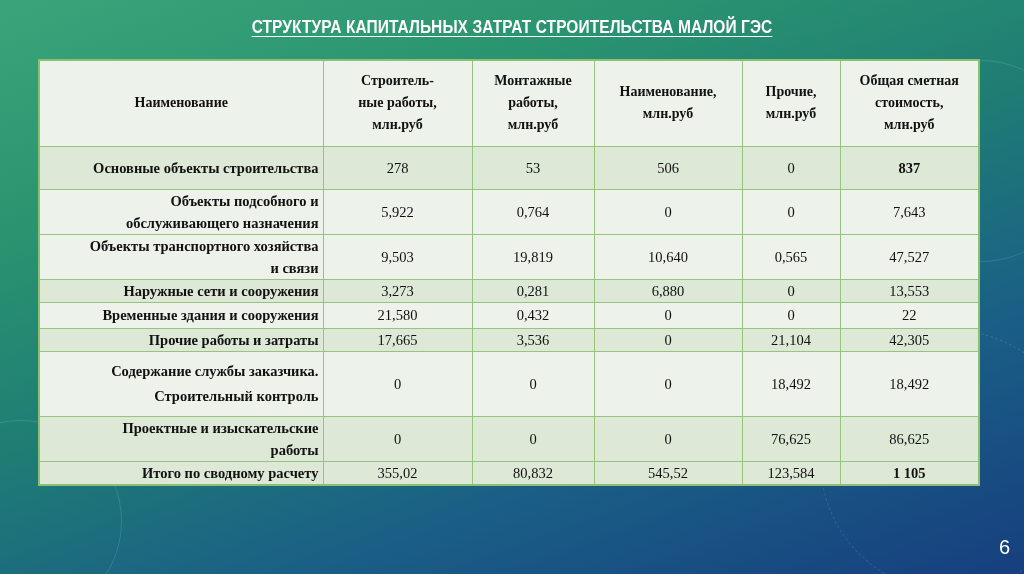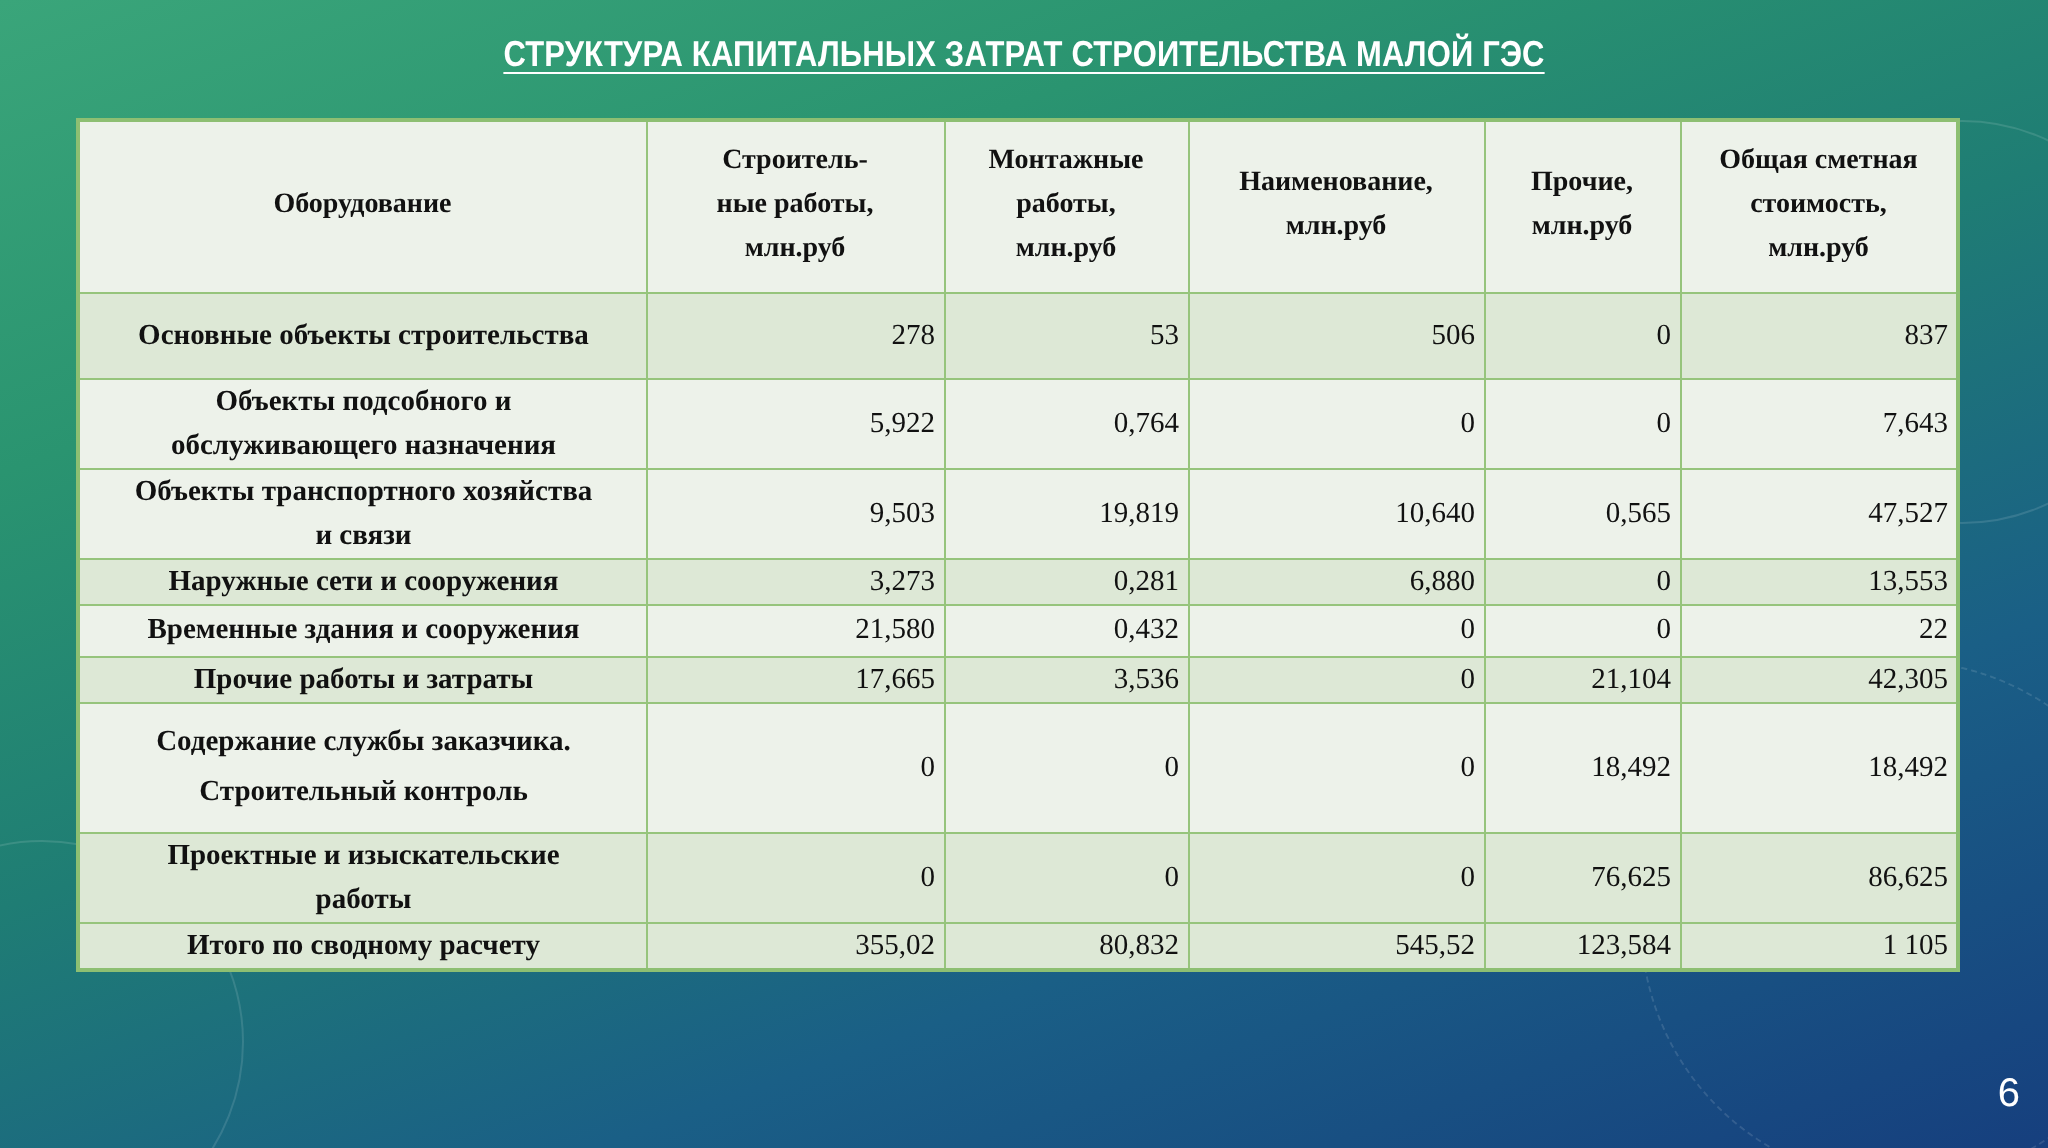--- a/index.html
+++ b/index.html
@@ -17,23 +17,23 @@
     transform: scaleX(0.86);
   }
   table {
     position:absolute; left:38px; top:59px; width:940px;
     border-collapse:collapse; table-layout:fixed;
     font-size:14.5px; color:#111;
     border:2px solid #8dbf72;
   }
   td, th { border:1.5px solid #96c47c; padding:0 4px; line-height:22px; }
   th { font-weight:bold; text-align:center; background:#edf2ea; font-size:14px; }
-  td.name { font-weight:bold; text-align:center; padding-left:5px; }
-  td.num { text-align:right; }
-  td.bold { font-weight:normal; }
+  td.name { font-weight:bold; text-align:right; padding-left:5px; }
+  td.num { text-align:center; }
+  td.bold { font-weight:bold; }
   tr.odd td { background:#dde8d6; }
   tr.even td { background:#edf2ea; }
   .page-num {
     position:absolute; right:14px; top:536px; color:#ffffff;
     font-family:"Liberation Sans", sans-serif; font-size:20px;
   }
 </style>
 </head>
 <body>
 
@@ -47,21 +47,21 @@
   <colgroup>
     <col style="width:284px">
       <col style="width:149px">
       <col style="width:122px">
     <col style="width:148px">
       <col style="width:98px">
       <col style="width:139px">
   </colgroup>
   <thead>
     <tr style="height:86px">
-      <th><span>Оборудование</span></th>
+      <th><span>Наименование</span></th>
       <th><span>Строитель-</span><br><span>ные работы,</span><br><span>млн.руб</span></th>
       <th><span>Монтажные</span><br><span>работы,</span><br><span>млн.руб</span></th>
       <th><span>Наименование,</span><br><span>млн.руб</span></th>
       <th><span>Прочие,</span><br><span>млн.руб</span></th>
       <th><span>Общая сметная</span><br><span>стоимость,</span><br><span>млн.руб</span></th>
     </tr>
   </thead>
   <tbody>
     <tr class="odd" style="height:43px">
       <td class="name">Основные объекты строительства</td>

